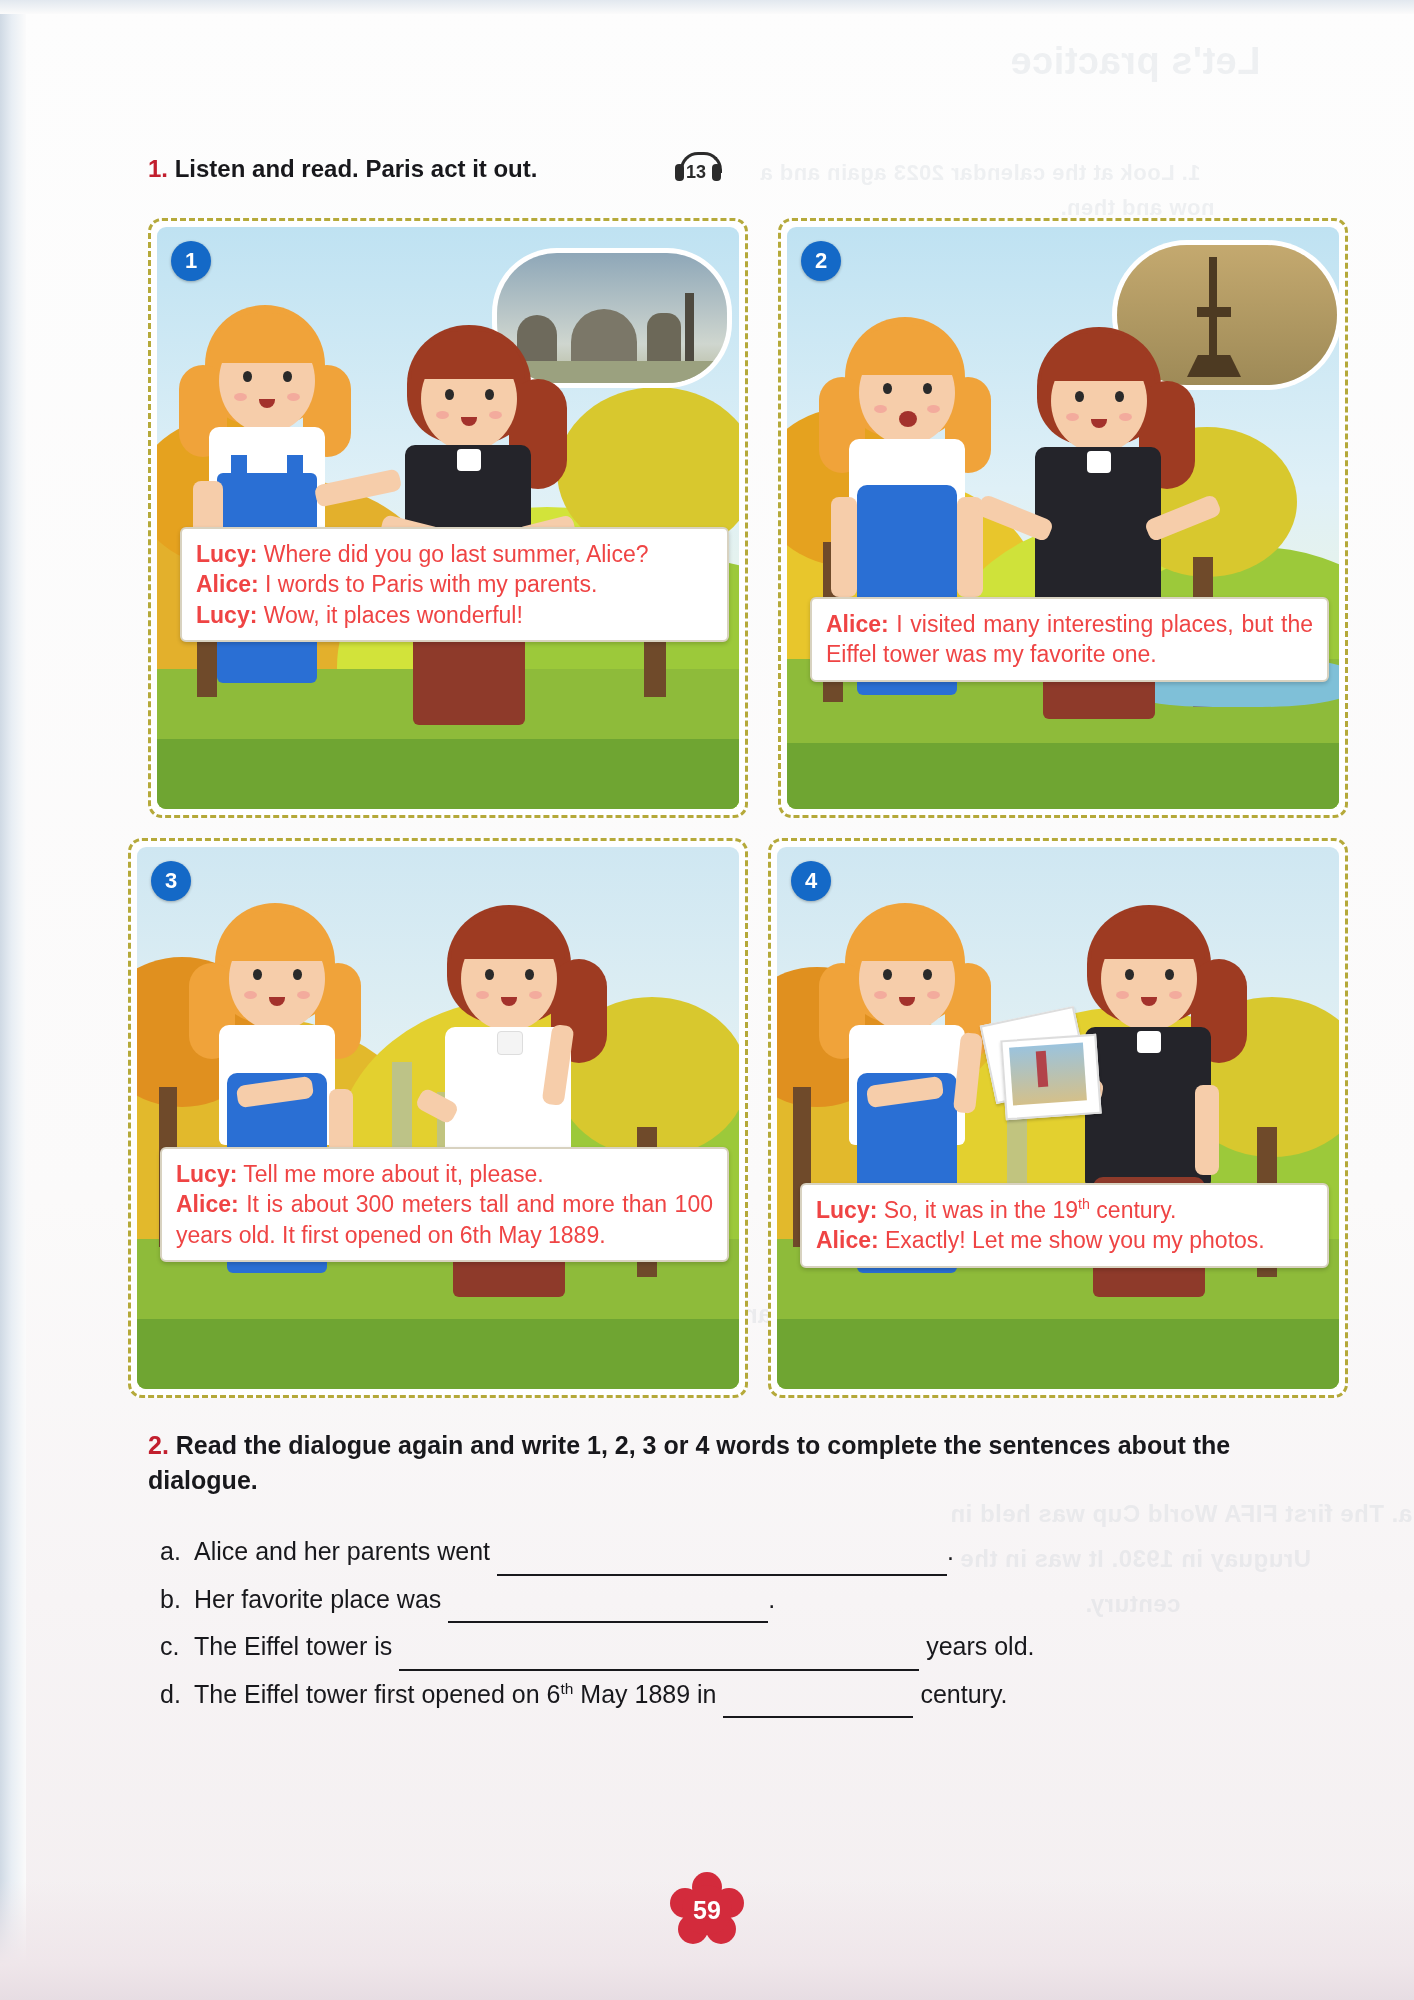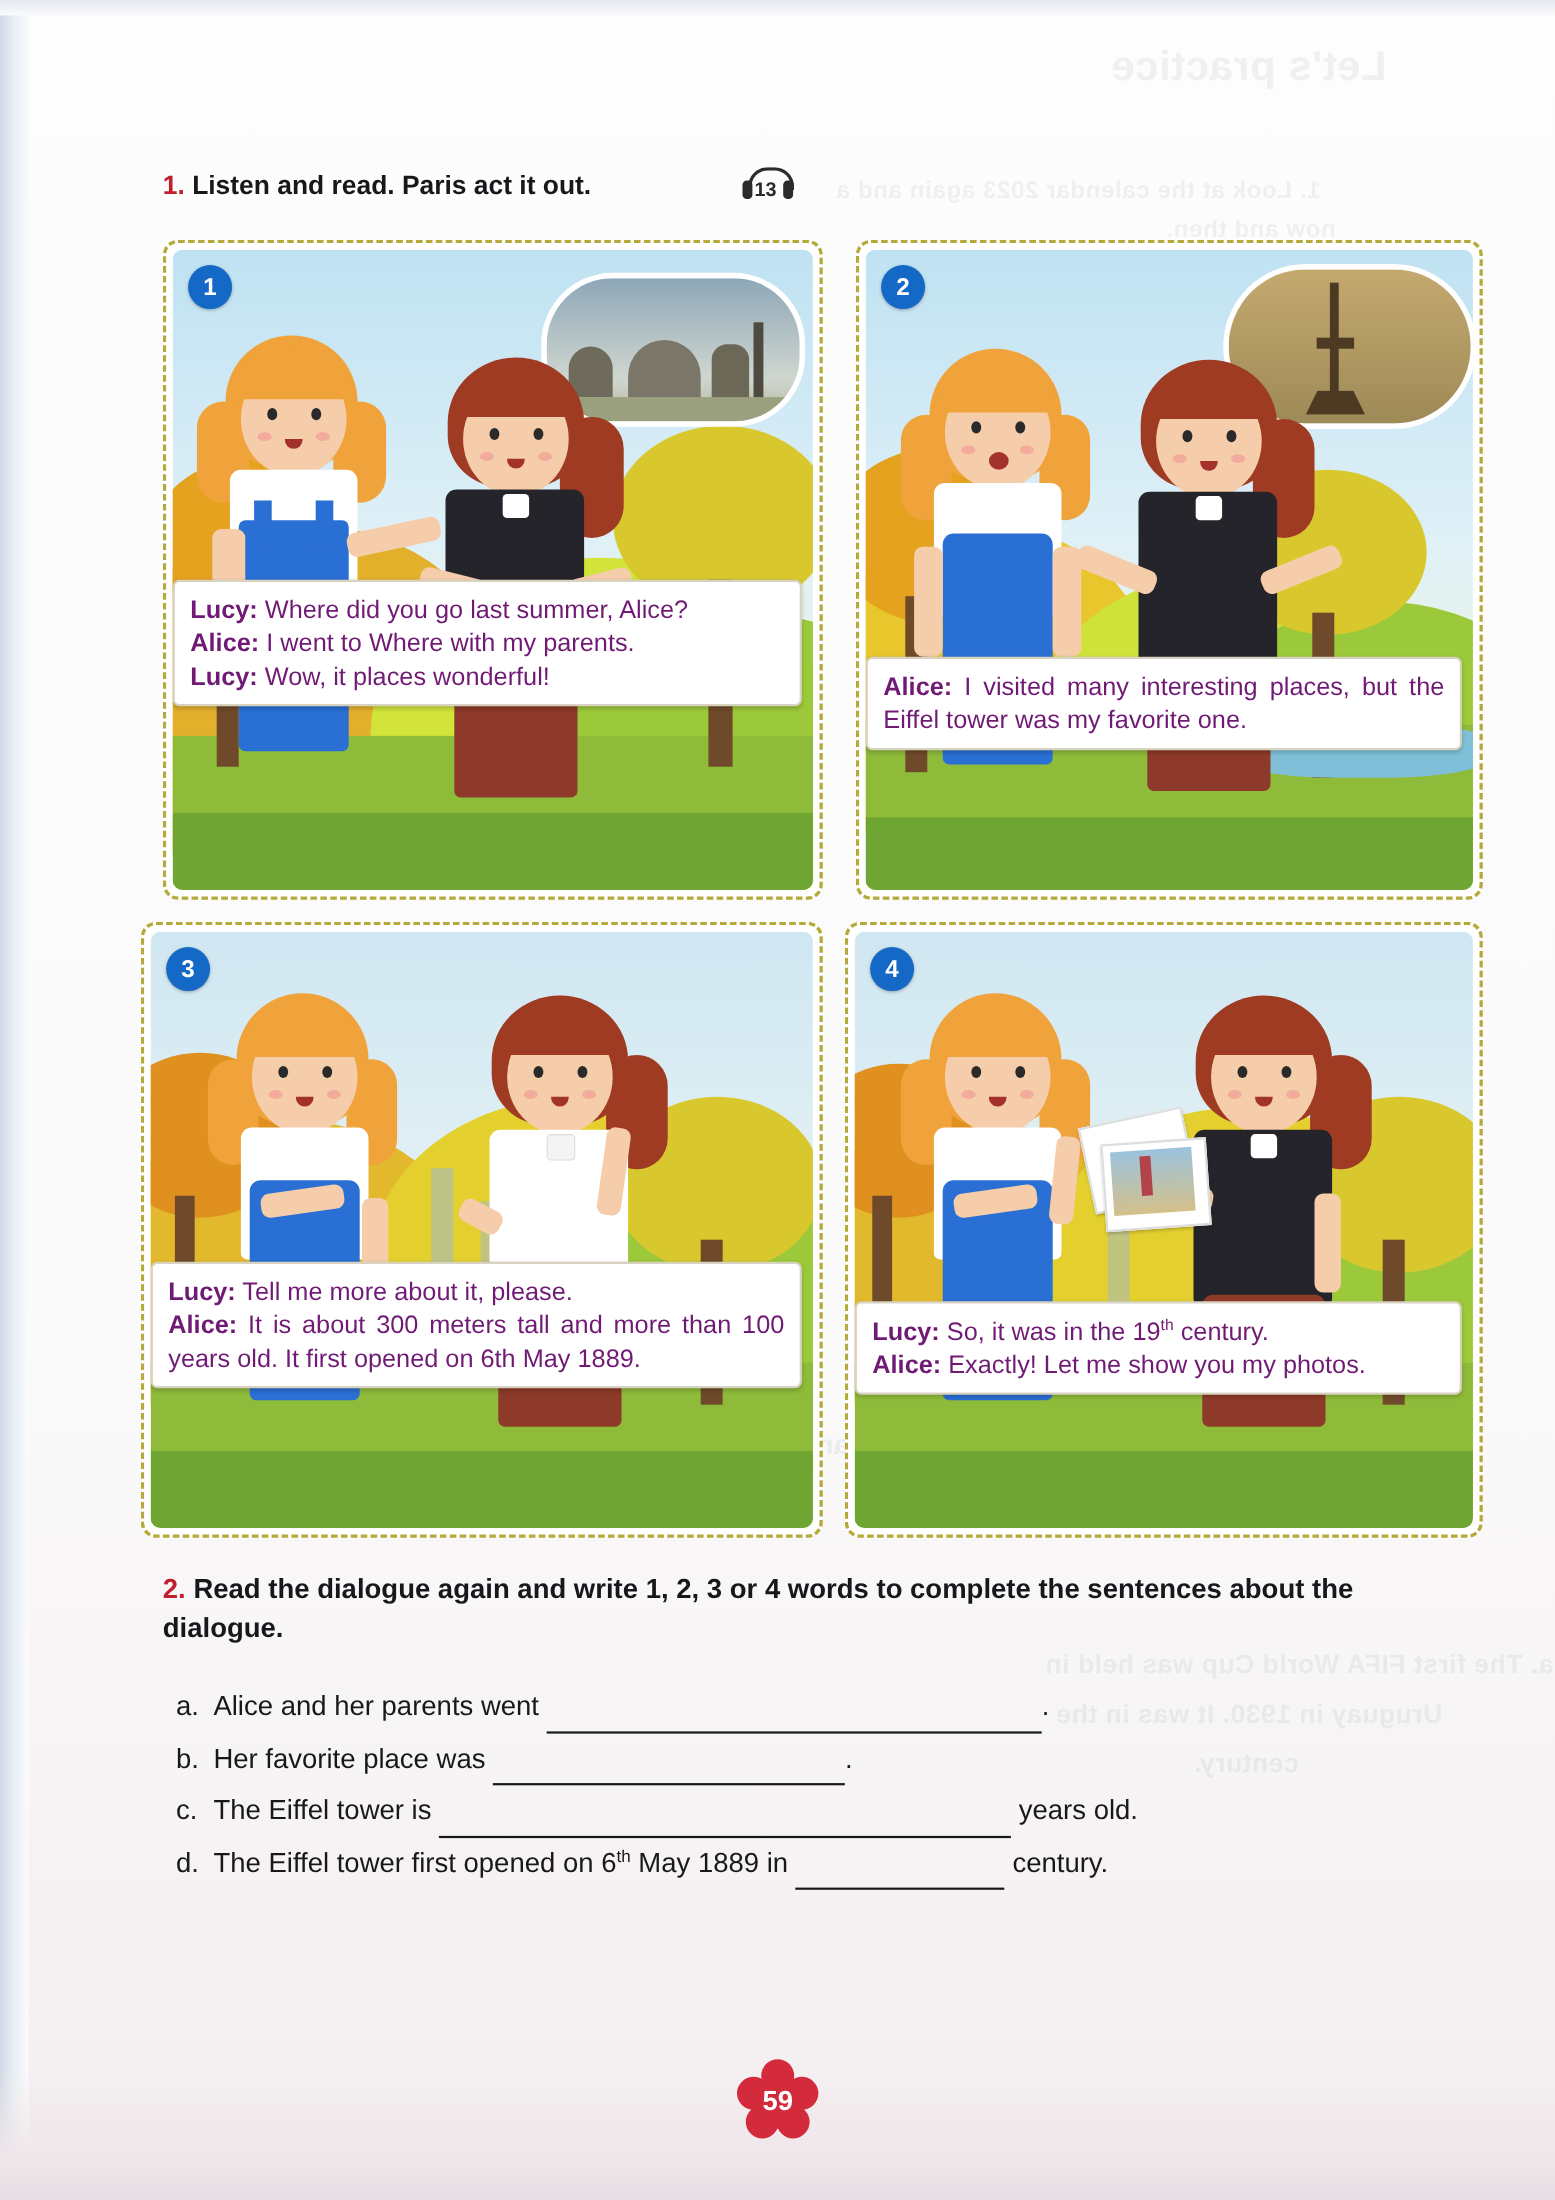--- a/index.html
+++ b/index.html
@@ -96,24 +96,24 @@
   }
   .badge{
     position:absolute;left:14px;top:14px;
     width:40px;height:40px;border-radius:50%;
     background:#1469c7;color:#fff;
     font-size:22px;font-weight:bold;
     display:flex;align-items:center;justify-content:center;
     z-index:8;box-shadow:0 1px 3px rgba(0,0,0,.3);
   }
   .bubble{
-    position:absolute;left:0;right:10px;bottom:10px;
+    position:absolute;left:23px;right:10px;bottom:10px;
     background:#fff;border:2px solid #d8d2c0;border-radius:6px;
     padding:10px 14px;
-    font-size:23px;line-height:1.32;color:#701a75;
+    font-size:23px;line-height:1.32;color:#ef4444;
     z-index:9;
     box-shadow:0 2px 4px rgba(0,0,0,.18);
   }
   .bubble b{font-weight:bold;}
   .justified{text-align:justify;}
 
   
   .sky{position:absolute;inset:0;background:linear-gradient(180deg,#bfe2f2 0%,#dff0f7 45%,#eaf4e6 70%);}
   .hill{position:absolute;border-radius:50% 50% 0 0;}
   .ground{position:absolute;left:0;right:0;bottom:0;}
@@ -262,21 +262,21 @@
         <div style="position:absolute;left:70px;top:124px;width:24px;height:22px;background:#fff;border-radius:4px;"></div>
         <div class="body" style="left:26px;top:280px;width:112px;height:120px;background:#8e3a2a;"></div>
         <div class="arm" style="left:-6px;top:196px;width:60px;height:22px;transform:rotate(14deg);"></div>
         <div class="arm" style="left:130px;top:196px;width:58px;height:22px;transform:rotate(-14deg);"></div>
       </div>
 
       <div class="badge">1</div>
 
       <div class="bubble" style="top:300px;bottom:auto;">
         <div><b>Lucy:</b><span> Where did you go last summer, Alice?</span></div>
-        <div><b>Alice:</b><span> I went to Where with my parents.</span></div>
+        <div><b>Alice:</b><span> I words to Paris with my parents.</span></div>
         <div><b>Lucy:</b><span> Wow, it places wonderful!</span></div>
       </div>
     </div>
   </div>
 
   <div class="frame" style="left:778px;top:218px;width:570px;height:600px;">
     <div class="art">
       <div class="sky"></div>
       <div class="hill" style="left:-40px;top:250px;width:300px;height:280px;background:#e8c62c;"></div>
       <div class="hill" style="left:150px;top:290px;width:380px;height:300px;background:#cfe23a;"></div>

